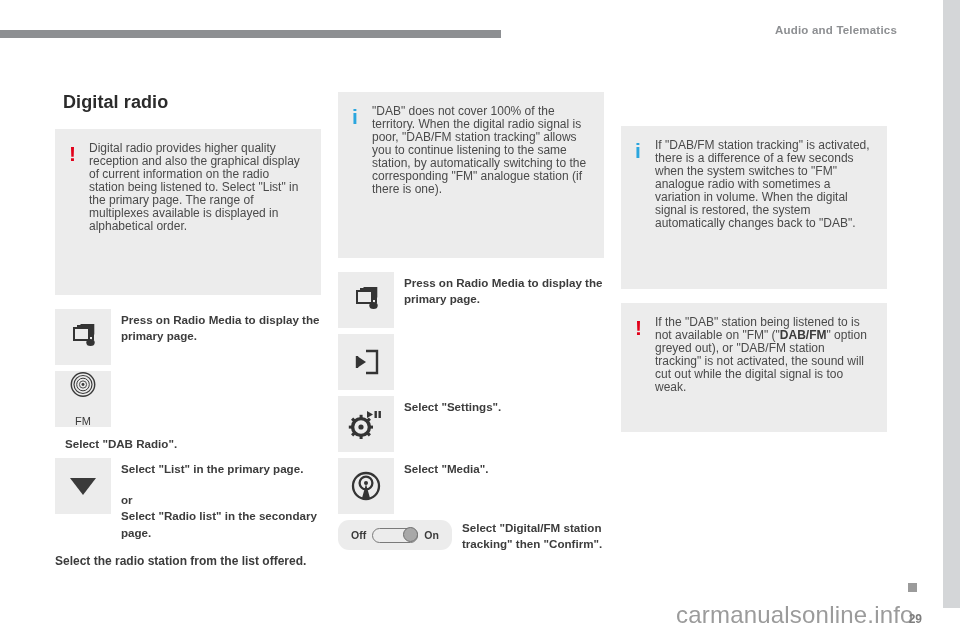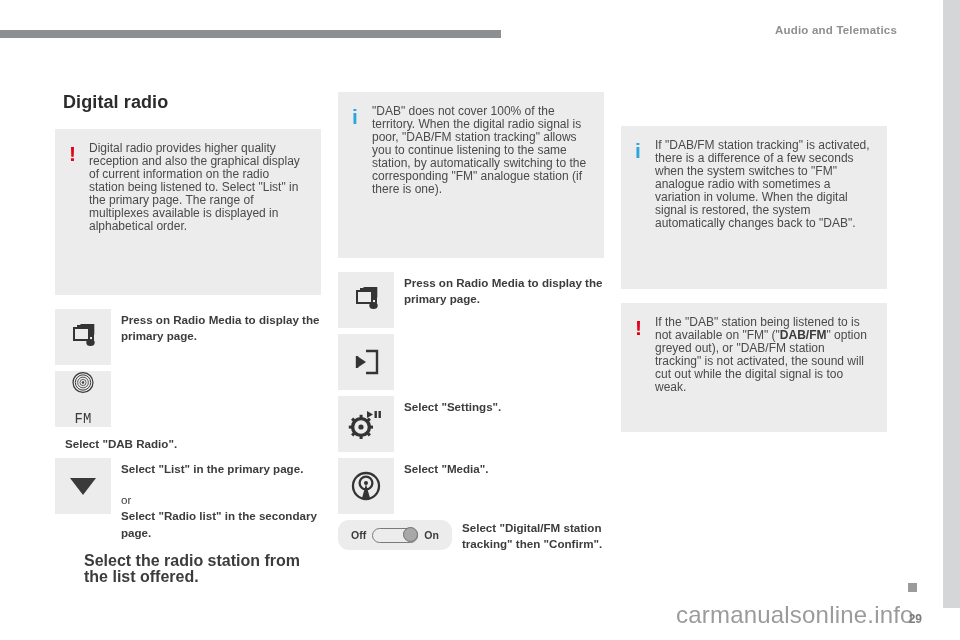--- a/index.html
+++ b/index.html
@@ -76,34 +76,34 @@
   }
   .icon-tile{
     flex:0 0 56px;
     width:56px;height:56px;
     background:#ececec;
     display:flex;flex-direction:column;
     align-items:center;justify-content:center;
     box-sizing:border-box;
   }
   .icon-label{
-    font-size:14px;color:#3a3a3a;margin-top:17px;
-    font-family:Liberation Mono, monospace;
+    font-size:11px;color:#3a3a3a;margin-top:17px;
+    font-family:Liberation Sans, sans-serif;
   }
   .row-text{
     padding-left:10px;
     font-size:11.6px;line-height:16.4px;
     font-weight:bold;color:#3c3c3c;
     padding-top:3px;
   }
-  .row-text .or{font-weight:normal;display:block;margin-top:14px;}
+  .row-text .or{font-weight:bold;display:block;margin-top:14px;}
   .row-text .sub{display:block;}
   .footnote{
-    font-size:16px;font-weight:bold;color:#3c3c3c;
-    margin-top:12px;line-height:16.4px;margin-left:29px;
+    font-size:12px;font-weight:bold;color:#3c3c3c;
+    margin-top:12px;line-height:16.4px;
   }
   
   .toggle-tile{
     flex:0 0 114px;width:114px;height:30px;
     background:#ececec;display:flex;align-items:center;
     justify-content:center;gap:6px;box-sizing:border-box;border-radius:11px;
   }
   .toggle-word{font-size:10.5px;font-weight:bold;color:#3a3a3a;}
   .toggle-track{
     width:46px;height:15px;border-radius:8px;

